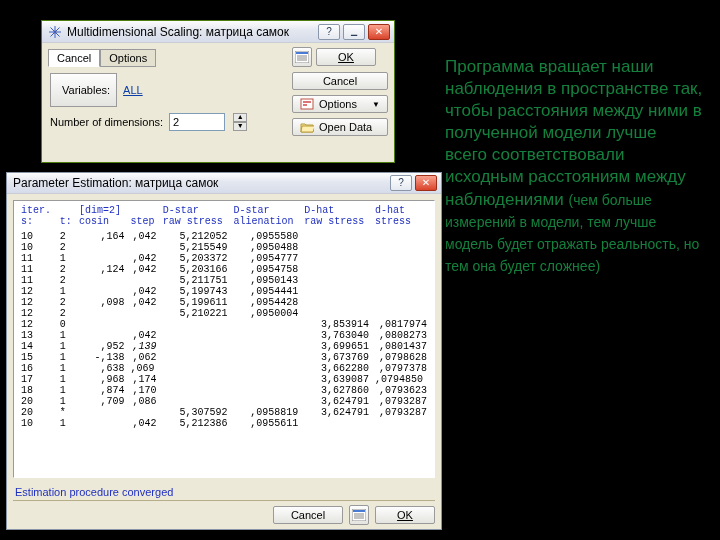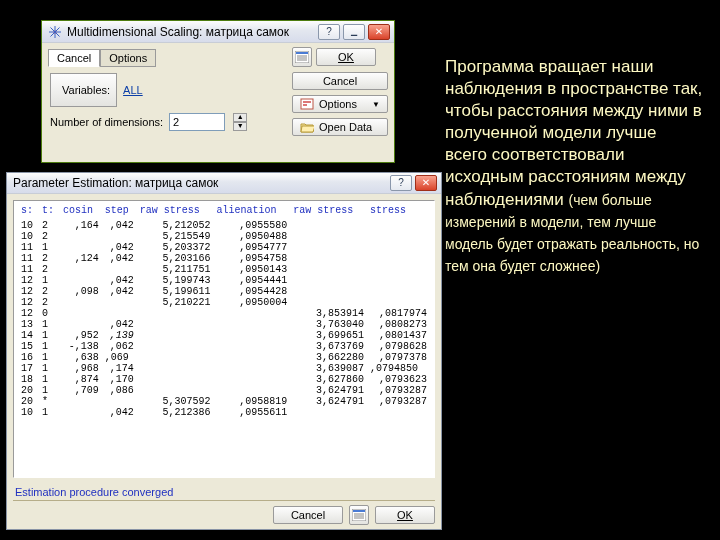--- a/index.html
+++ b/index.html
@@ -12,21 +12,21 @@
     font-size: 11px;
     color: #000;
     position: relative;
     overflow: hidden;
   }
   .slide-text {
     position: absolute;
     left: 445px;
     top: 56px;
     width: 258px;
-    color: #fef9c3;
+    color: #15803d;
     font-family: Arial, sans-serif;
     font-size: 17px;
     line-height: 1.3;
   }
   .slide-text .small { font-size: 14px; }
   
   .dlg1 {
     position: absolute;
     left: 41px; top: 20px;
     width: 354px; height: 143px;
@@ -256,20 +256,30 @@
     <div class="wbtn">
         <span>?</span>
       </div>
     <div class="wbtn close">
         <span>✕</span>
       </div>
   </div>
   <div class="outpane">
     <table class="mono">
       <tbody>
+          <tr class="hdr">
+        <td>iter.</td>
+            <td></td>
+        <td>[dim=2]</td>
+            <td></td>
+        <td>D-star</td>
+        <td>D-star</td>
+        <td>D-hat</td>
+        <td>d-hat</td>
+      </tr>
       <tr class="hdr">
         <td>s:</td>
         <td>t:</td>
         <td>cosin</td>
         <td>step</td>
         <td>raw stress</td>
         <td>alienation</td>
         <td>raw stress</td>
         <td>stress</td>
       </tr>

